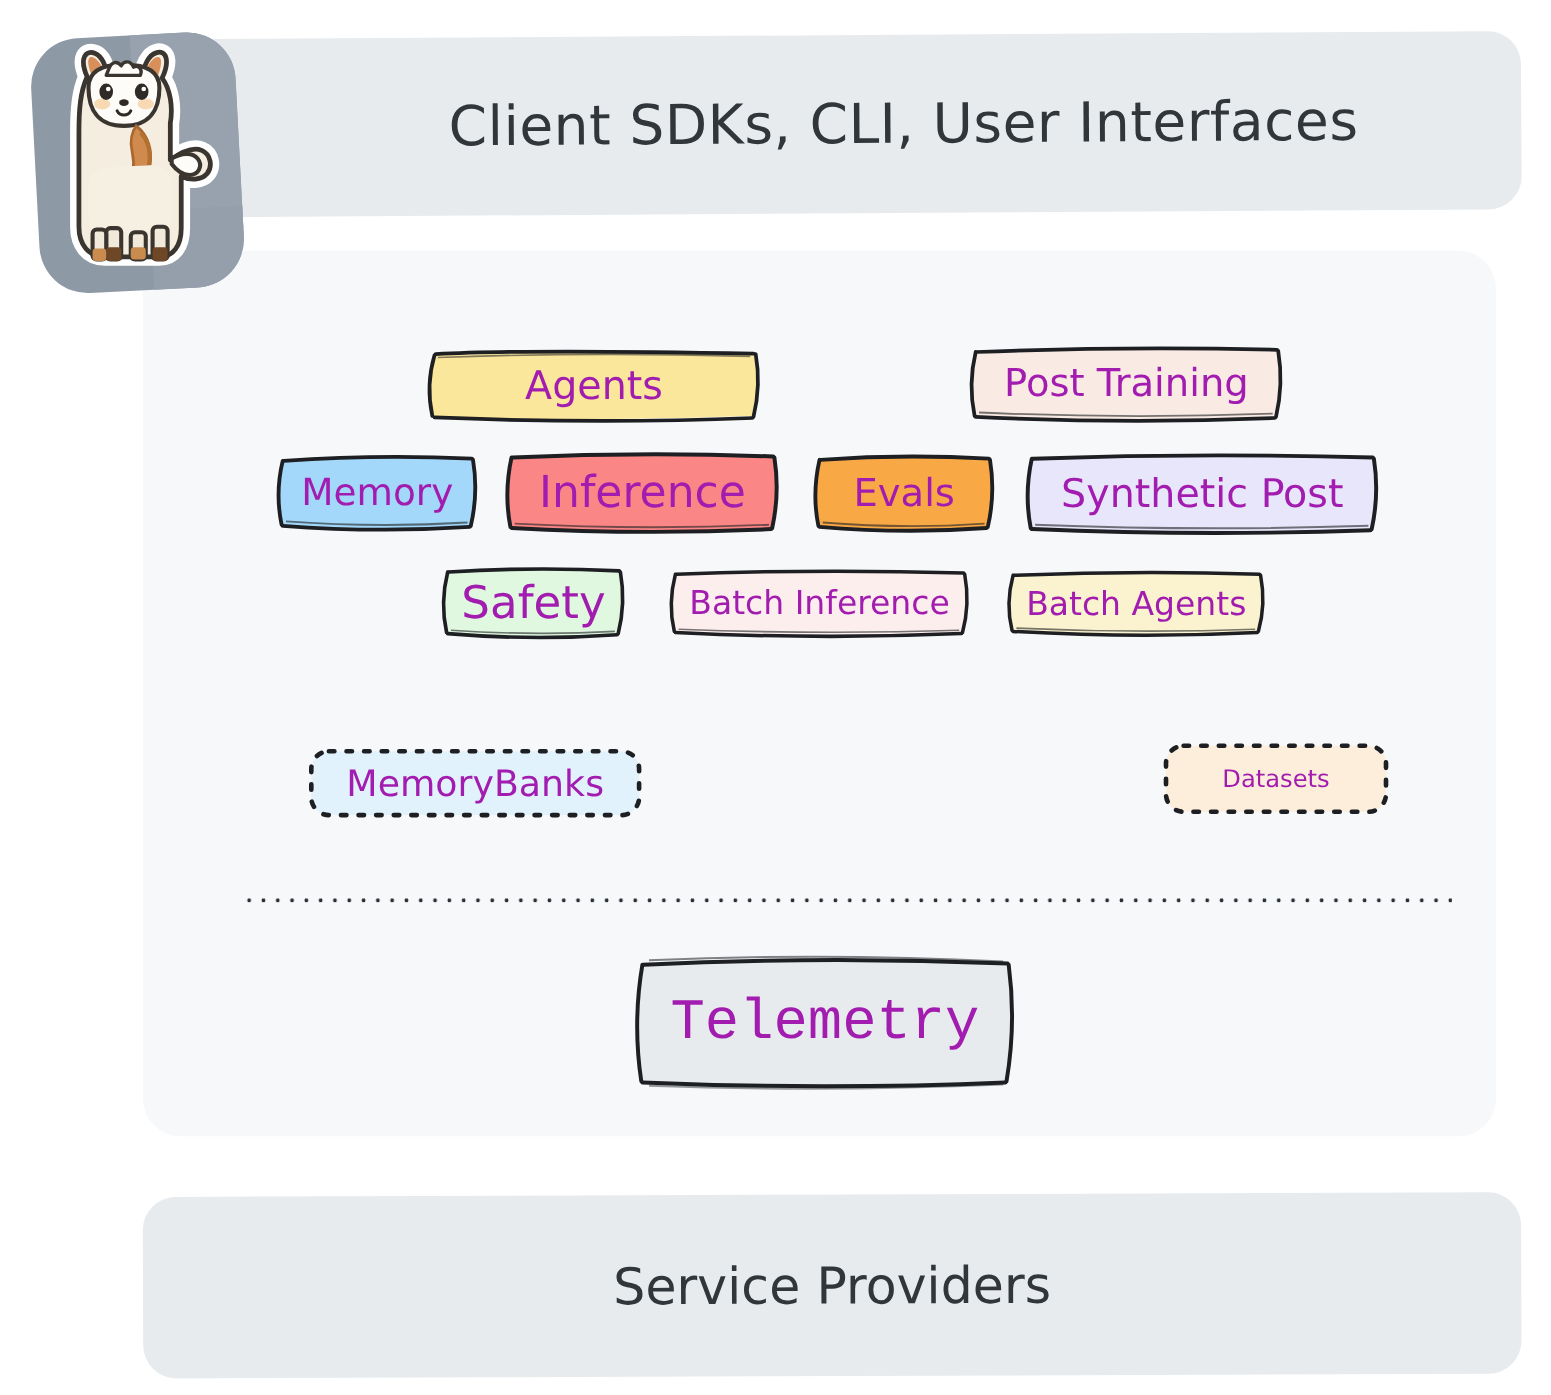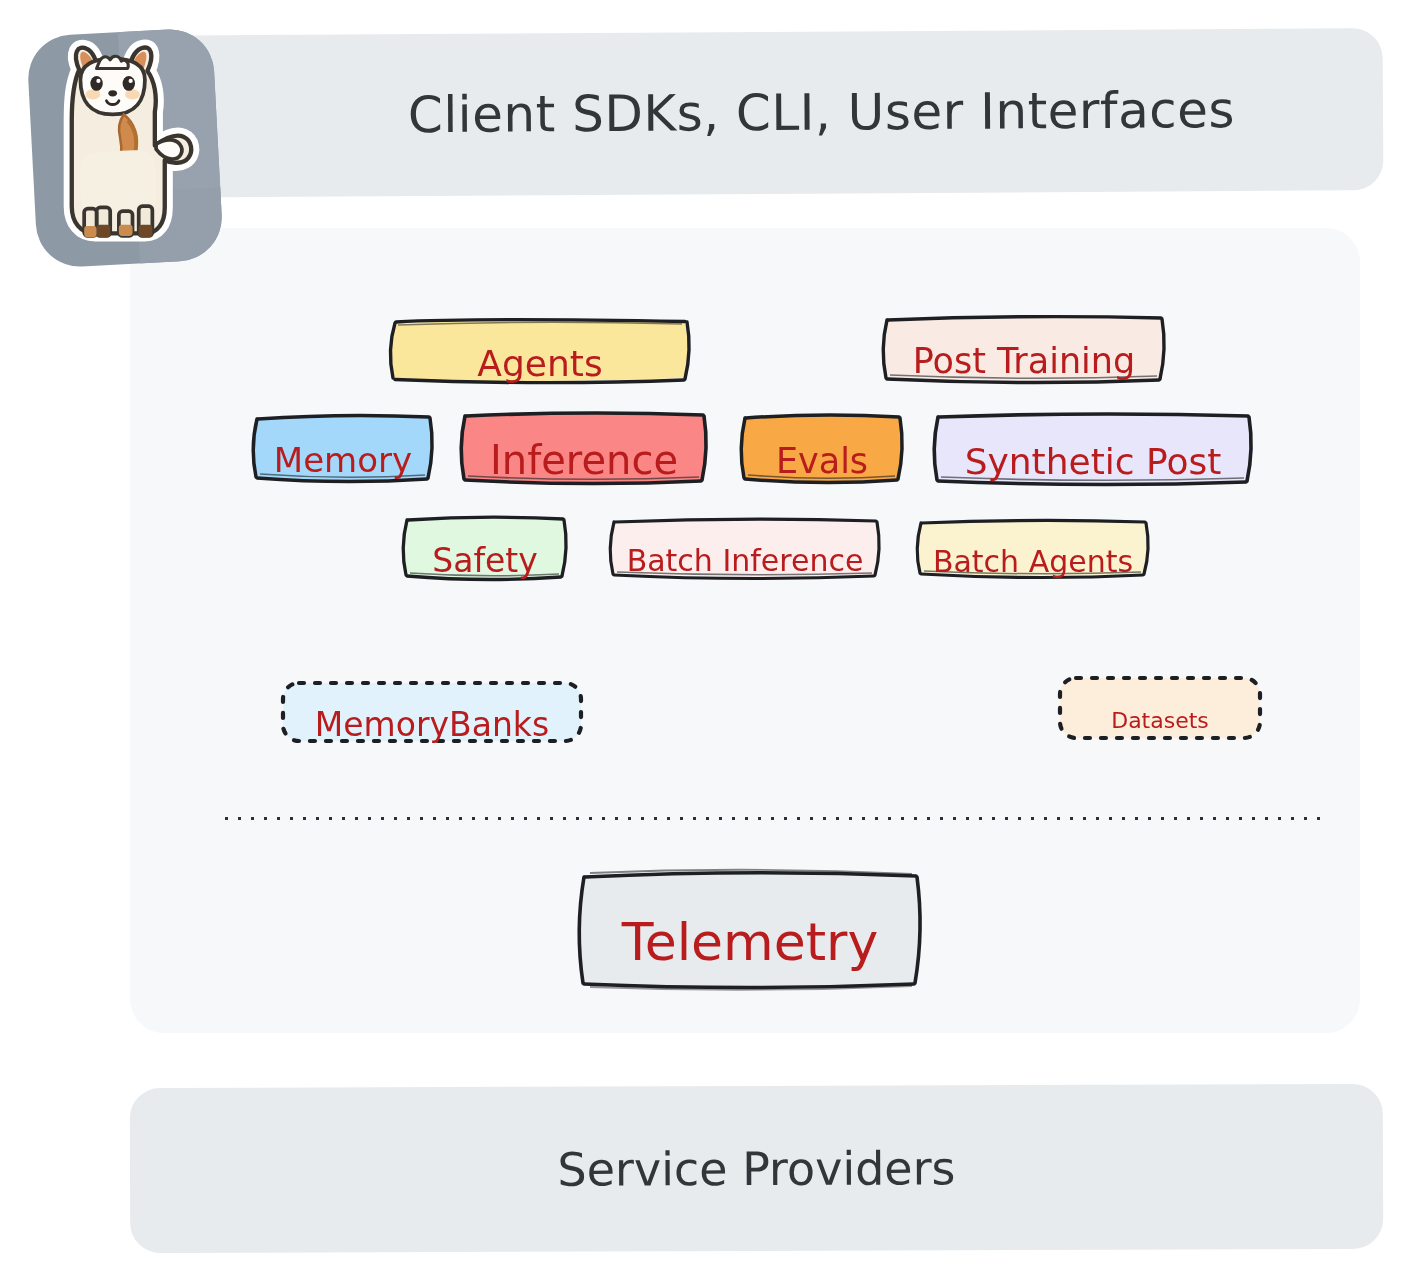--- a/index.html
+++ b/index.html
@@ -94,27 +94,27 @@
   }
   .api-box svg {
     position: absolute;
     left: 0;
     top: 0;
     overflow: visible;
   }
   .api-label {
     position: absolute;
     left: 0;
-    top: 12px;
+    top: 0;
     width: 100%;
     height: 100%;
     display: flex;
     align-items: center;
     justify-content: center;
-    color: #b91c1c;
+    color: #a21caf;
     white-space: nowrap;
     z-index: 3;
     pointer-events: none;
   }
 
   
   #divider {
     position: absolute;
     left: 220px;
     top: 816px;
@@ -279,21 +279,21 @@
 
   <div class="api-box" style="left:399px; top:514px; width:172px; height:68px;">
     <svg width="172" height="68" viewBox="0 0 172 68">
       <path d="M8 7 Q 86 2 164 6 Q 169 34 163 62 Q 86 67 8 61 Q 2 34 8 7 Z" fill="#e0f7e0"></path>
       <path d="M9 6 Q 86 1 164 5" fill="none" stroke="#1d1f22" stroke-width="3.3" stroke-linecap="round"></path>
       <path d="M165 6 Q 170 34 163 62" fill="none" stroke="#1d1f22" stroke-width="3.3" stroke-linecap="round"></path>
       <path d="M162 63 Q 86 68.5 8 62" fill="none" stroke="#1d1f22" stroke-width="3.3" stroke-linecap="round"></path>
       <path d="M7 61 Q 1 34 8 6" fill="none" stroke="#1d1f22" stroke-width="3.3" stroke-linecap="round"></path>
       <path d="M11 59 Q 86 64 160 60" fill="none" stroke="#1d1f22" stroke-width="1.5" opacity="0.6"></path>
     </svg>
-    <div class="api-label" style="font-size:33px;">Safety</div>
+    <div class="api-label" style="font-size:41px;">Safety</div>
   </div>
 
   <div class="api-box" style="left:913px; top:518px; width:240px; height:62px;">
     <svg width="240" height="62" viewBox="0 0 240 62">
       <path d="M8 6 Q 120 1 232 5 Q 237 31 231 56 Q 120 61 8 55 Q 2 31 8 6 Z" fill="#fbf3cf"></path>
       <path d="M9 5 Q 120 0.5 232 4" fill="none" stroke="#1d1f22" stroke-width="3.2" stroke-linecap="round"></path>
       <path d="M233 5 Q 238 31 231 56" fill="none" stroke="#1d1f22" stroke-width="3.2" stroke-linecap="round"></path>
       <path d="M230 57 Q 120 62.5 8 56" fill="none" stroke="#1d1f22" stroke-width="3.2" stroke-linecap="round"></path>
       <path d="M7 55 Q 1 31 8 5" fill="none" stroke="#1d1f22" stroke-width="3.2" stroke-linecap="round"></path>
       <path d="M11 53 Q 120 58 228 54" fill="none" stroke="#1d1f22" stroke-width="1.5" opacity="0.6"></path>
@@ -336,20 +336,20 @@
   <div class="api-box" style="left:570px; top:866px; width:360px; height:128px;">
     <svg width="360" height="128" viewBox="0 0 360 128">
       <path d="M14 12 Q 180 4 346 11 Q 353 64 345 117 Q 180 124 14 117 Q 6 64 14 12 Z" fill="#e7ebee"></path>
       <path d="M15 11 Q 180 3 346 10" fill="none" stroke="#1d1f22" stroke-width="3.6" stroke-linecap="round"></path>
       <path d="M347 11 Q 354 64 345 117" fill="none" stroke="#1d1f22" stroke-width="3.6" stroke-linecap="round"></path>
       <path d="M344 118 Q 180 125 14 118" fill="none" stroke="#1d1f22" stroke-width="3.6" stroke-linecap="round"></path>
       <path d="M13 117 Q 5 64 14 11" fill="none" stroke="#1d1f22" stroke-width="3.6" stroke-linecap="round"></path>
       <path d="M20 7 Q 180 0 342 8" fill="none" stroke="#1d1f22" stroke-width="1.8" opacity="0.55"></path>
       <path d="M20 121 Q 180 127 342 120" fill="none" stroke="#1d1f22" stroke-width="1.8" opacity="0.45"></path>
     </svg>
-    <div class="api-label" style="font-size:52px;">Telemetry</div>
+    <div class="api-label" style="font-size:52px;font-family:Liberation Mono, monospace;">Telemetry</div>
   </div>
 
   <div class="panel" id="footer-panel">
     <div id="footer-title">Service Providers</div>
   </div>
 
 </div>
 
 </body></html>

